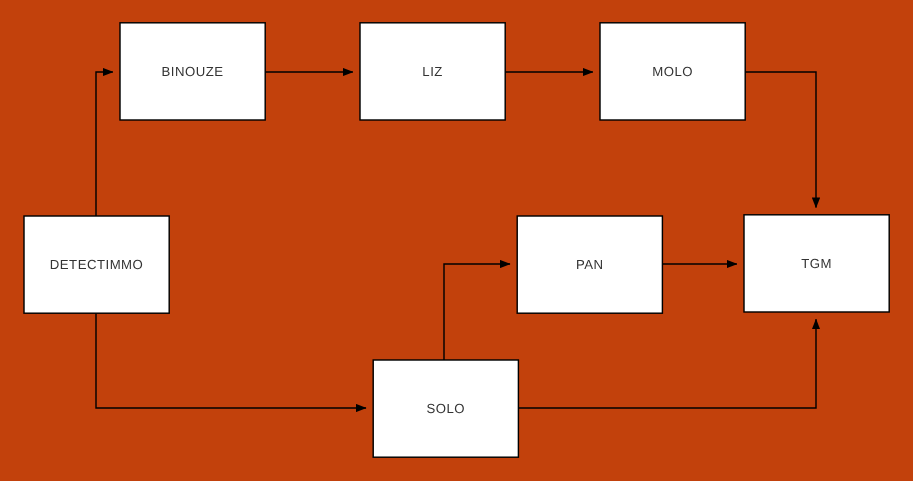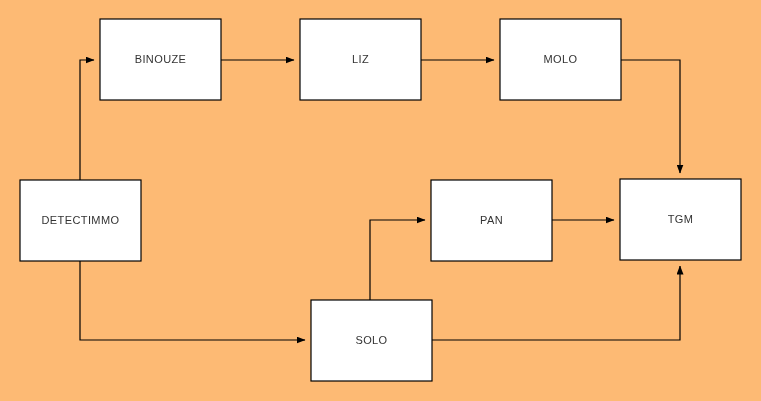--- a/index.html
+++ b/index.html
@@ -10,21 +10,21 @@
   body {
     width: 761px;
     height: 401px;
     overflow: hidden;
     font-family: "Liberation Sans", sans-serif;
   }
   #diagram-canvas {
     position: relative;
     width: 761px;
     height: 401px;
-    background: #fdba74;
+    background: #c2410c;
   }
   #flow-svg {
     position: absolute;
     top: 0;
     left: 0;
     width: 761px;
     height: 401px;
   }
   .node-rect {
     fill: #ffffff;

